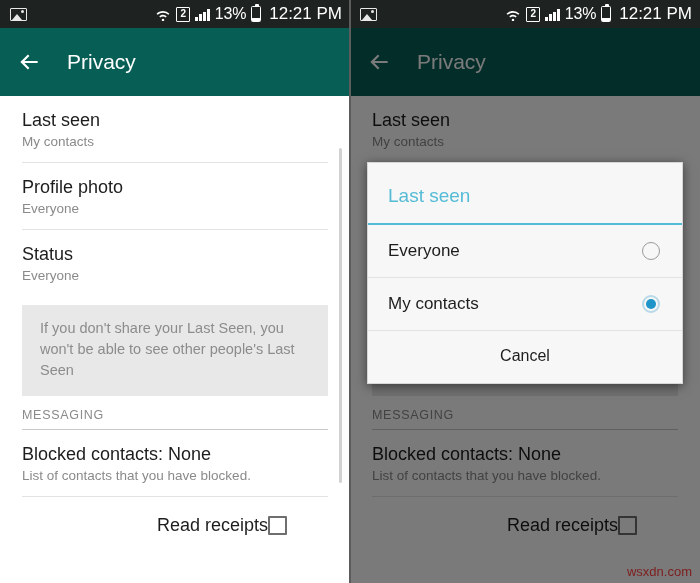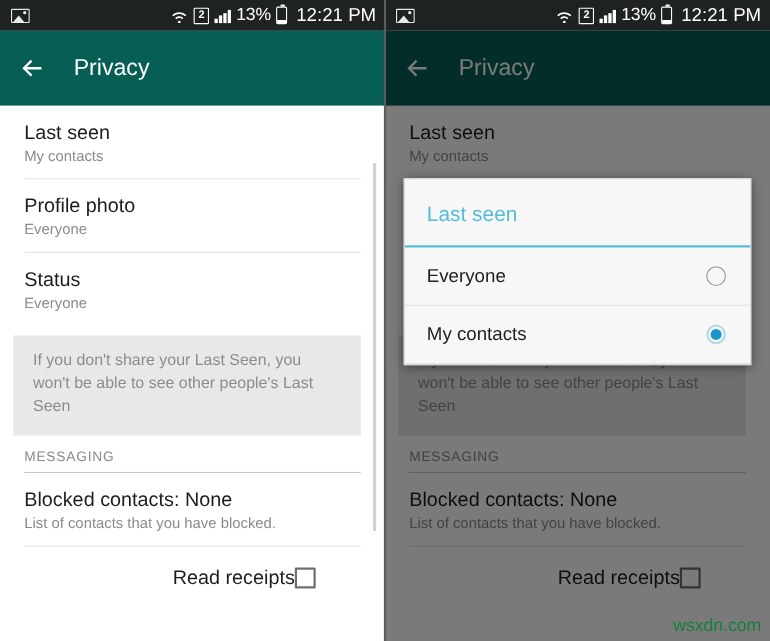--- a/index.html
+++ b/index.html
@@ -67,21 +67,21 @@
 
   
   .content { position:relative; background:#ffffff; height:495px; }
 
   .row { padding:0 22px; position:relative; }
   .row-title { font-size:18px; color:#1d1d1d; padding-top:14px; }
   .row-sub { font-size:13.5px; color:#8a8a8a; padding-top:3px; padding-bottom:13px; }
   .divider { height:1px; background:#e3e3e3; margin:0 22px; }
 
   .infobox {
-    background:#e8e8e8; margin:9px 22px 0 12px; padding:13px 18px 15px 18px;
+    background:#e8e8e8; margin:9px 22px 0 22px; padding:13px 18px 15px 18px;
   }
   .infobox p { font-size:14.5px; color:#8c8c8c; line-height:21px; }
 
   .section-head {
     font-size:12.5px; color:#8a8a8a; letter-spacing:0.7px;
     padding:12px 22px 7px 22px;
   }
   .section-rule { height:1px; background:#c9c9c9; margin:0 22px; }
 
   .checkrow {
@@ -125,21 +125,21 @@
   .radio.on { border-color:#b7d9e8; border-width:2px; }
   .radio.on::after {
     content:""; position:absolute; inset:2px; border-radius:50%; background:#1e94c8;
   }
   .dlg-cancel {
     text-align:center; font-size:16px; color:#1d1d1d; padding:16px 0 18px 0;
   }
 
   .watermark {
     position:absolute; right:8px; bottom:4px; z-index:9;
-    font-size:16px; color:#15803d; font-family:"Liberation Sans", sans-serif;
+    font-size:13px; color:#7f1d1d; font-family:"Liberation Sans", sans-serif;
   }
   .panel-divider {
     position:absolute; left:349px; top:0; width:2px; height:583px;
     background:#5c5c5c; z-index:10;
   }
 </style>
 </head>
 <body>
 
 <div class="screens">
@@ -303,19 +303,20 @@
         <span class="dlg-item-label">Everyone</span>
         <span class="radio"></span>
       </div>
 
       <div class="dlg-item">
         <span class="dlg-item-label">My contacts</span>
         <span class="radio on"></span>
       </div>
 
 
+      <div class="dlg-cancel">Cancel</div>
     </div>
 
     <div class="watermark">wsxdn.com</div>
   </div>
 
   <div class="panel-divider"></div>
 </div>
 
 </body></html>

